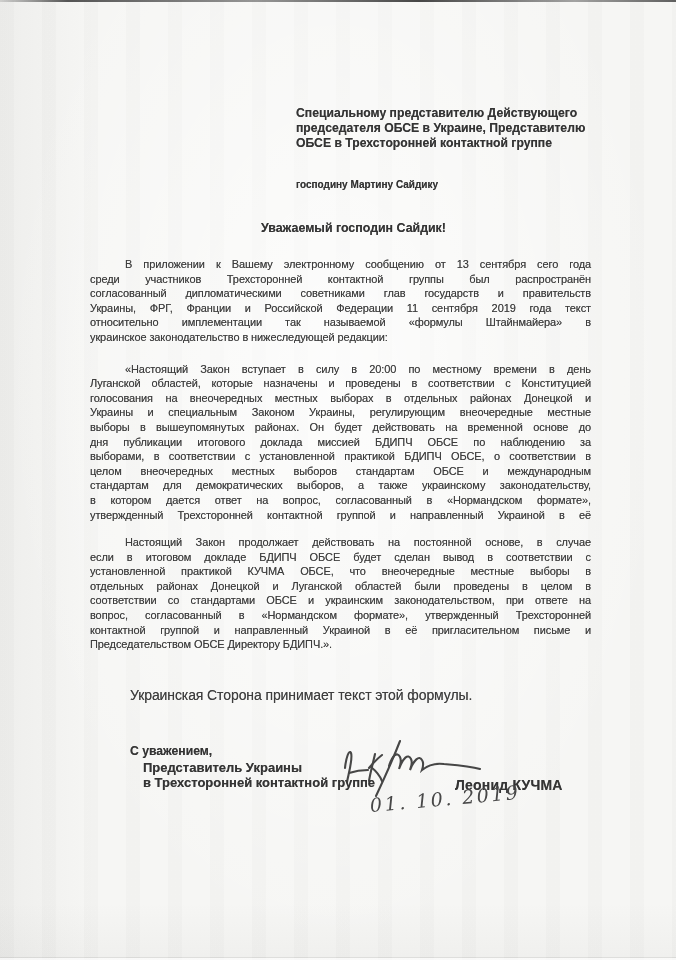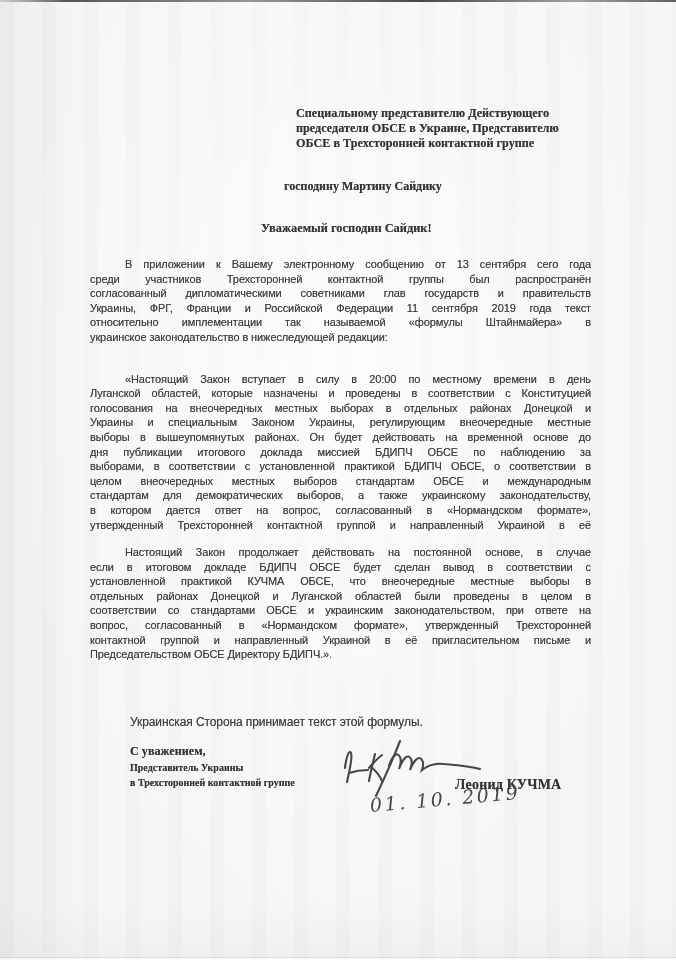--- a/index.html
+++ b/index.html
@@ -21,36 +21,36 @@
     position:absolute;top:0;left:0;width:100%;height:2px;
     background:linear-gradient(90deg,
       rgba(50,50,50,0.15) 0%, rgba(45,45,45,0.8) 10%, rgba(70,70,70,0.55) 38%,
       rgba(40,40,40,0.85) 62%, rgba(80,80,80,0.5) 85%, rgba(45,45,45,0.75) 100%);
   }
   .scan-bottom-edge{
     position:absolute;bottom:0;left:0;width:100%;height:5px;
     background:linear-gradient(0deg, rgba(255,255,255,0.65) 0 2px, rgba(90,90,88,0.12) 2px 3px, rgba(0,0,0,0) 3px);
   }
   .txt{color:#3e3e3e;text-shadow:0 0 0.35px rgba(62,62,62,0.65);}
-  .b{font-weight:bold;color:#343434;font-family:Liberation Serif, serif;}
+  .b{font-weight:bold;color:#343434;}
   .recipient{position:absolute;left:296px;top:106px;font-size:12.2px;line-height:15.2px;width:300px;}
-  .addressee{position:absolute;left:284px;top:179px;font-size:12px;}
+  .addressee{position:absolute;left:296px;top:179px;font-size:10px;}
   .salutation{position:absolute;left:261px;top:221px;font-size:12.4px;text-align:center;}
   .body-text{
     position:absolute;left:90px;top:257px;width:501px;
     font-size:11px;line-height:14.6px;letter-spacing:-0.1px;
   }
   .jline{text-align:justify;text-align-last:justify;}
   .lastline{text-align:center;text-align-last:left;}
   .indent{text-indent:35px;}
-  .para2{margin-top:27px;}
+  .para2{margin-top:17px;}
   .para3{margin-top:13px;}
-  .acceptance{position:absolute;left:130px;top:687px;font-size:12px;letter-spacing:-0.1px;margin-top:28px;}
+  .acceptance{position:absolute;left:130px;top:687px;font-size:14px;letter-spacing:-0.1px;}
   .closing{position:absolute;left:130px;top:724px;font-size:12.2px;margin-top:20px;}
-  .signer-title{position:absolute;left:130px;top:761px;font-size:10px;line-height:14.8px;}
+  .signer-title{position:absolute;left:143px;top:761px;font-size:13px;line-height:14.8px;}
   .signer-name{position:absolute;left:455px;top:777px;font-size:14px;letter-spacing:0.2px;}
   .signature-svg{position:absolute;left:336px;top:734px;}
   .hand-date{
     position:absolute;left:370px;top:794px;
     font-family:"DejaVu Serif",serif;font-style:italic;
     font-size:19px;color:#474747;letter-spacing:2.5px;
     transform:rotate(-5deg);transform-origin:left center;
   }
 </style>
 </head>

